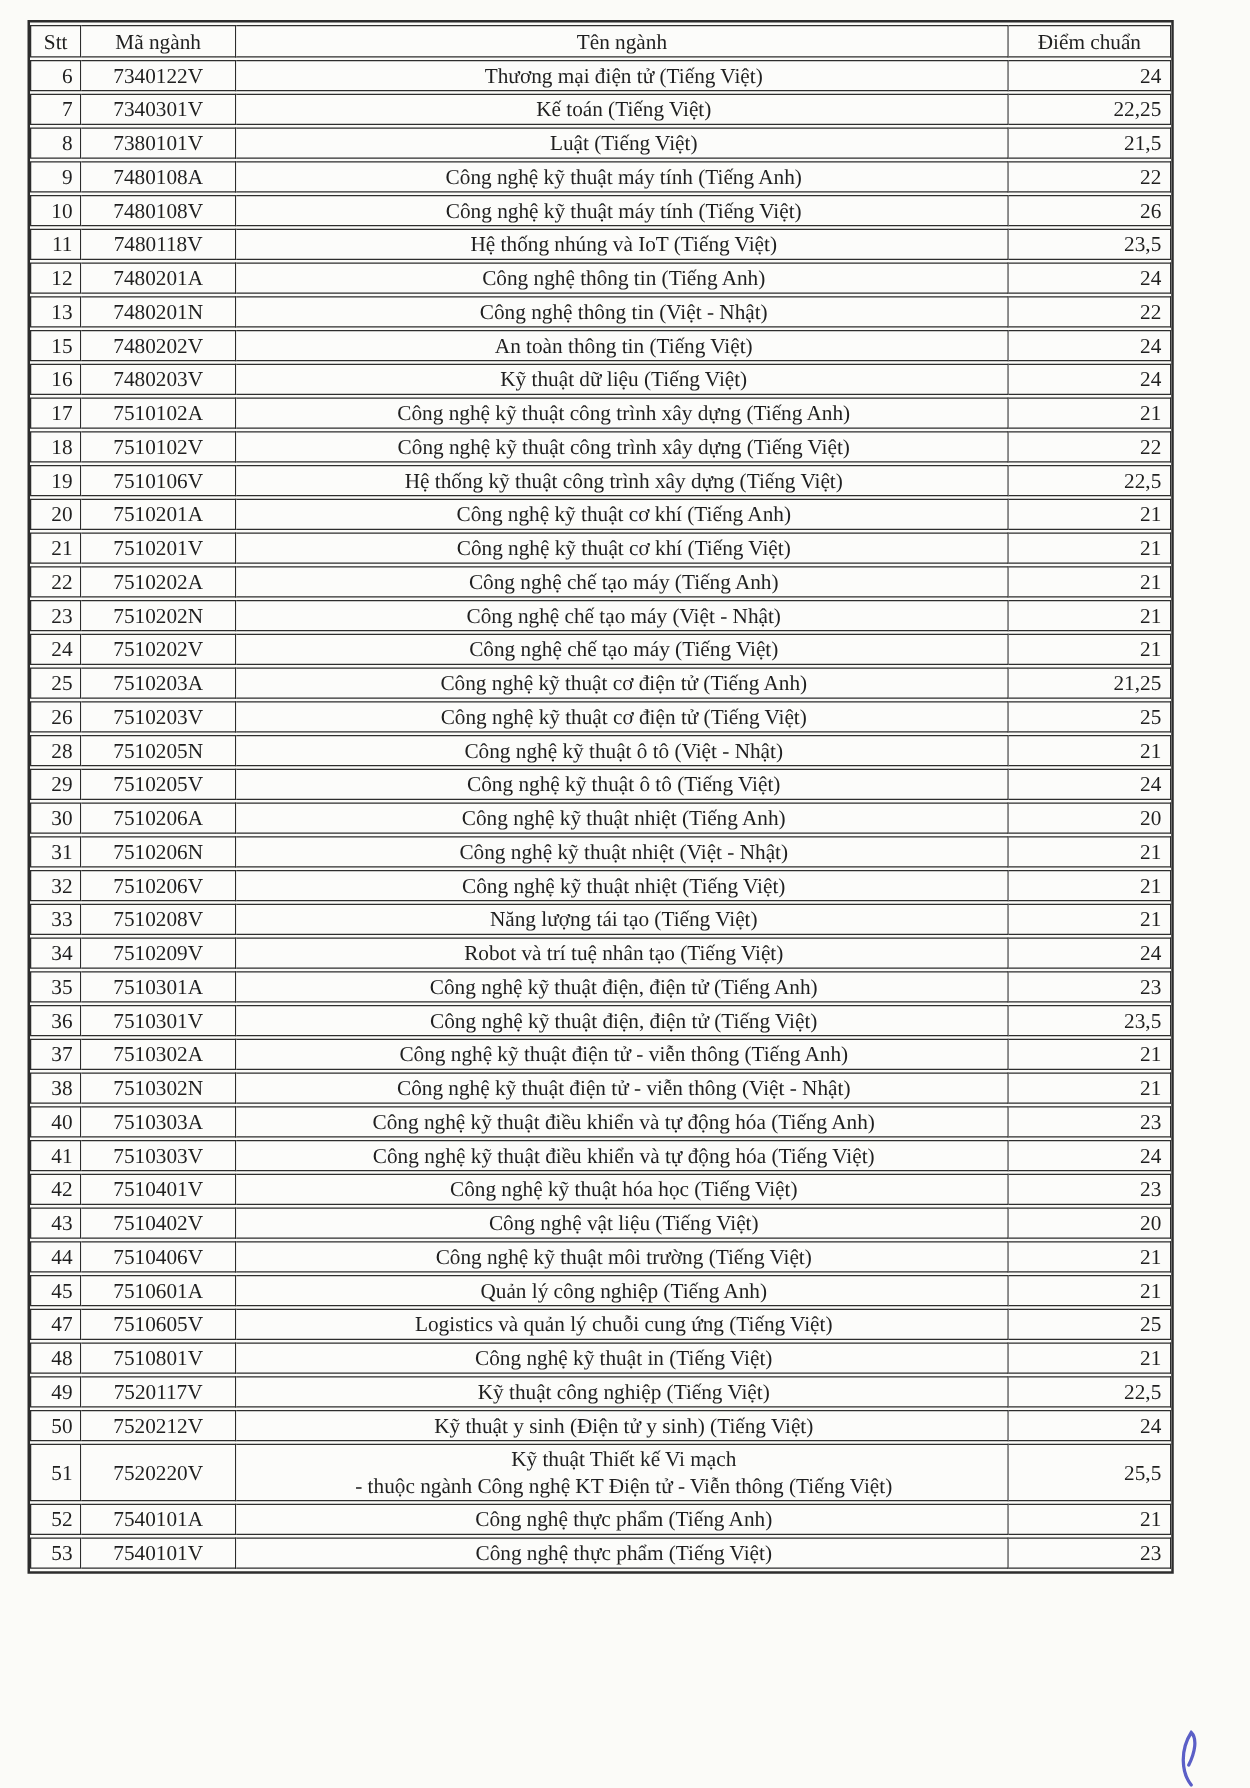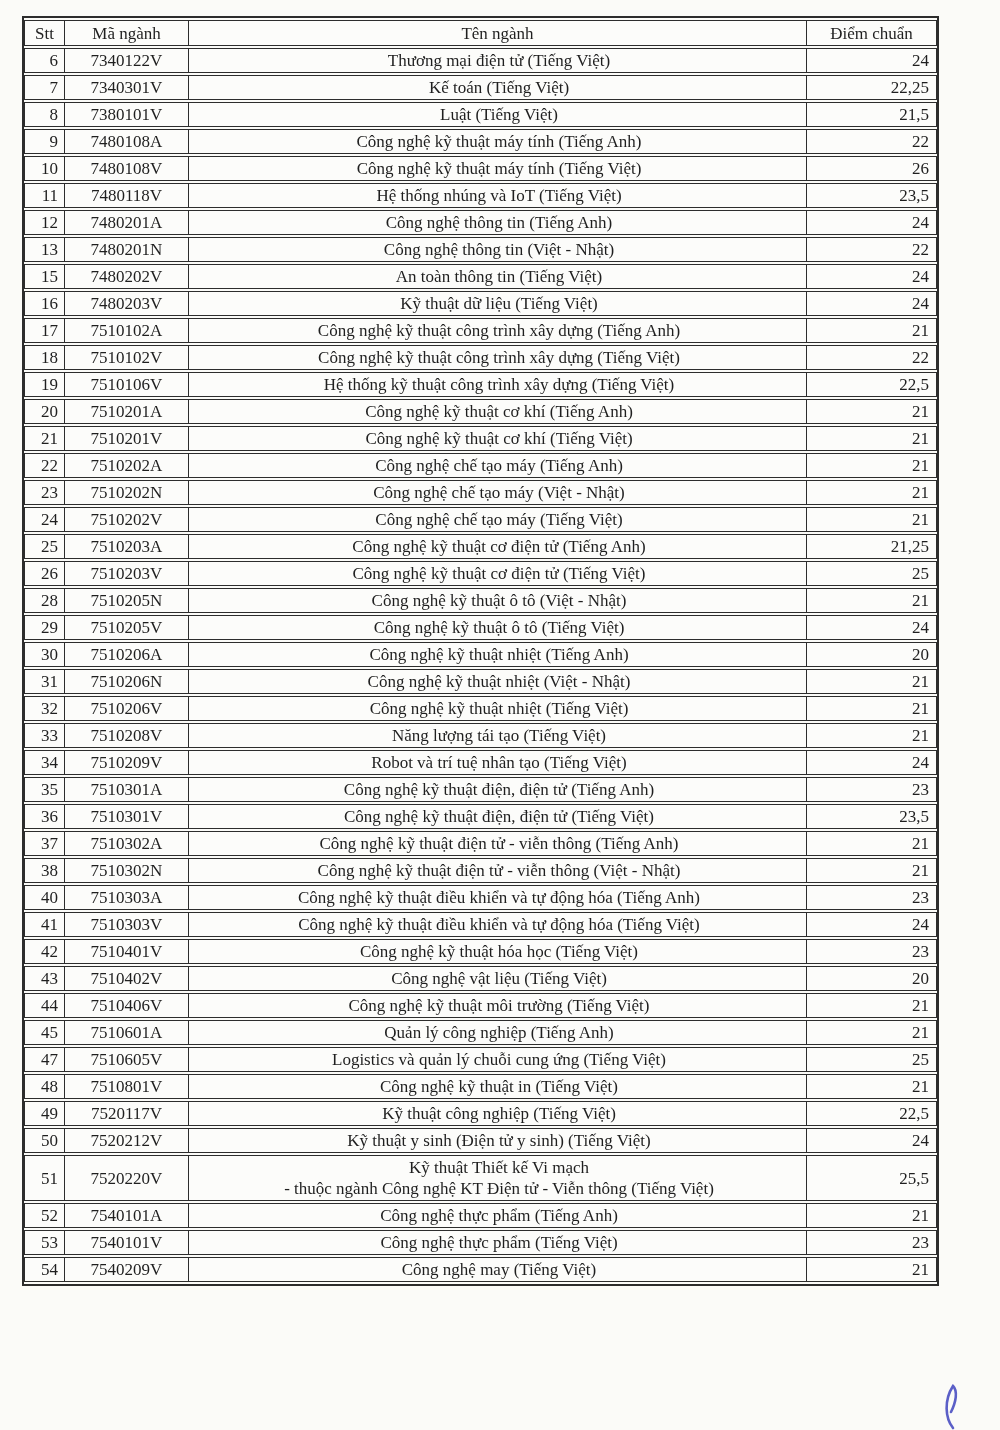--- a/index.html
+++ b/index.html
@@ -342,26 +342,20 @@
           <td class="c-code">7540101A</td>
           <td class="c-name">Công nghệ thực phẩm (Tiếng Anh)</td>
           <td class="c-score">21</td>
         </tr>
         <tr>
           <td class="c-stt">53</td>
           <td class="c-code">7540101V</td>
           <td class="c-name">Công nghệ thực phẩm (Tiếng Việt)</td>
           <td class="c-score">23</td>
         </tr>
-        <tr>
-          <td class="c-stt">54</td>
-          <td class="c-code">7540209V</td>
-          <td class="c-name">Công nghệ may (Tiếng Việt)</td>
-          <td class="c-score">21</td>
-        </tr>
       </tbody>
   </table>
 
   <svg class="pen-mark" viewBox="0 0 34 48">
     <path d="M 15 46 C 7 36, 6 18, 15 4 C 20 9, 18 20, 13 30" fill="none" stroke="#5b5fc7" stroke-width="2.6" stroke-linecap="round"></path>
   </svg>
 
 </div>
 
 </body></html>

